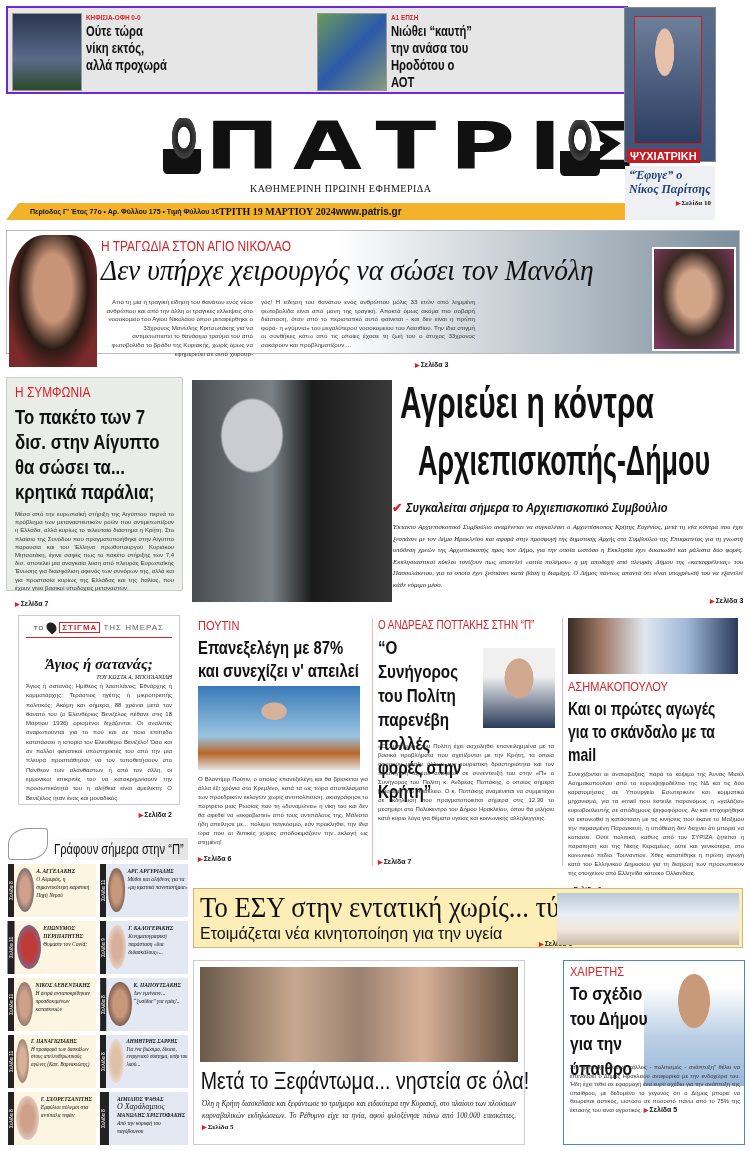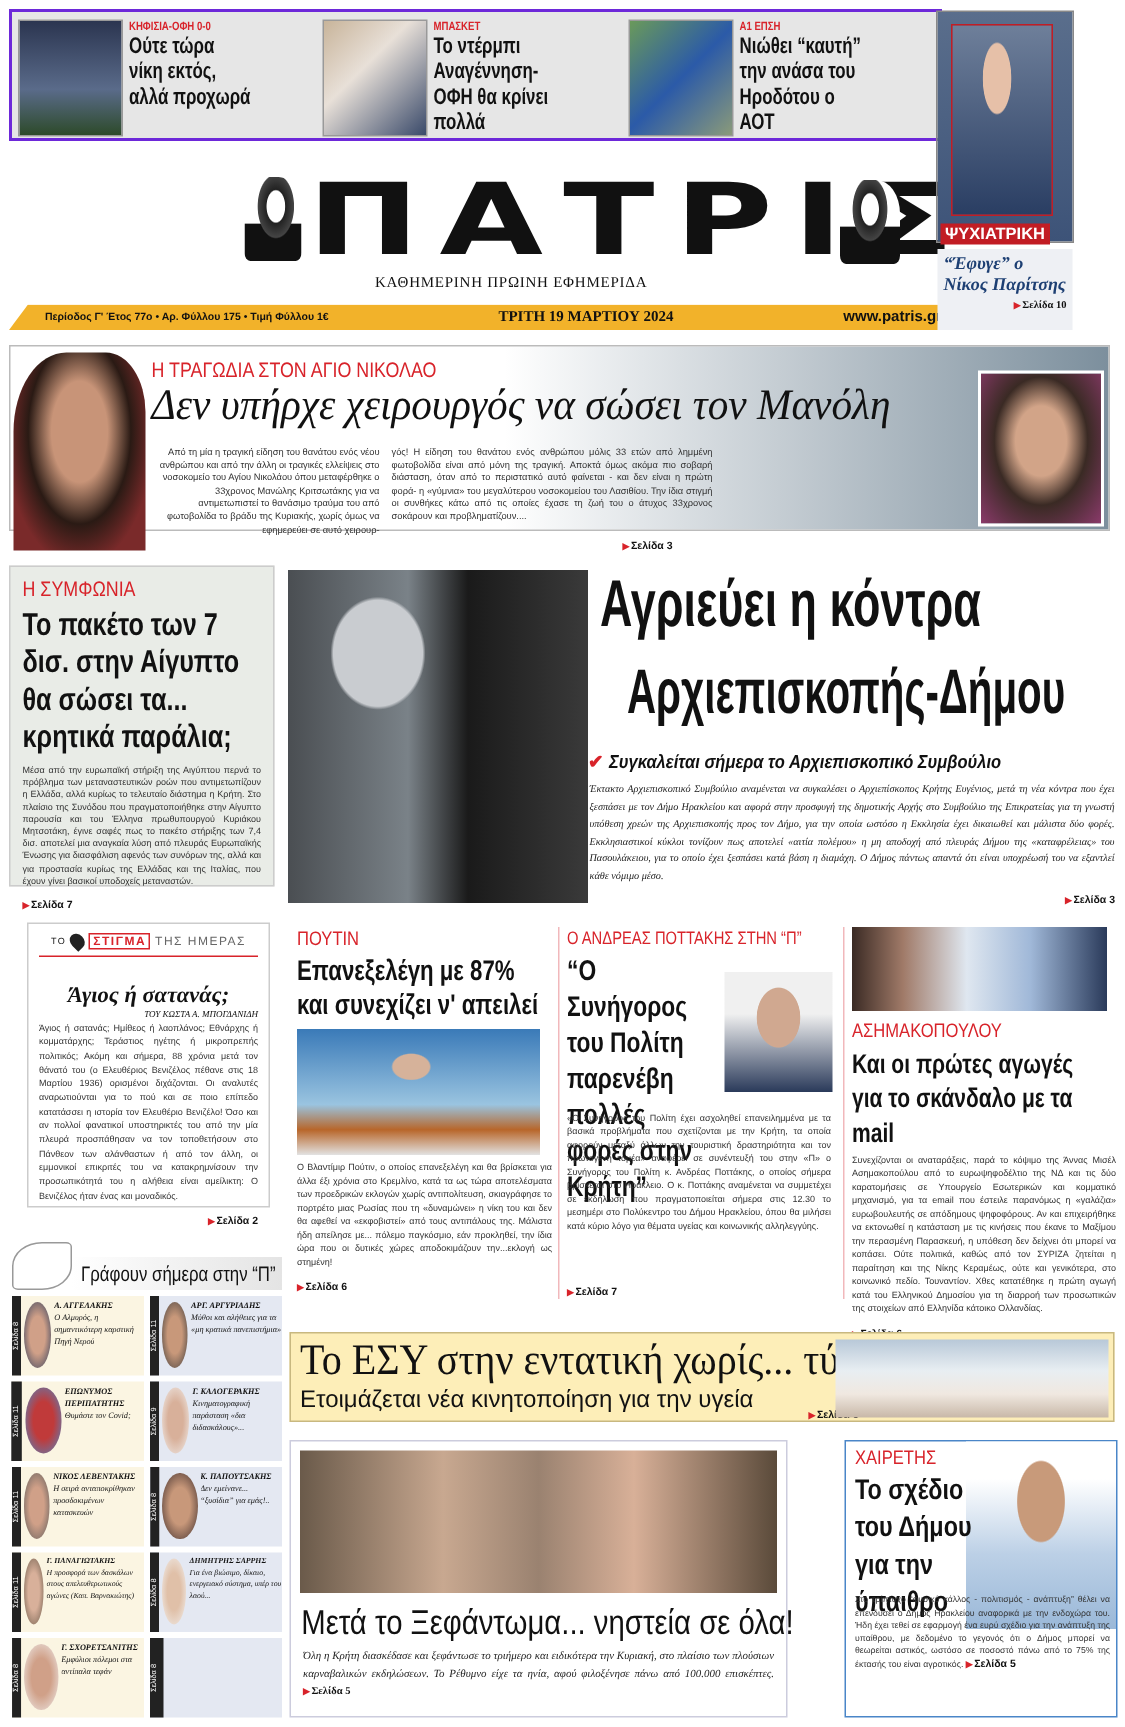--- a/index.html
+++ b/index.html
@@ -10,48 +10,41 @@
 
 .sports{left:6px;top:6px;width:622px;height:88px;border:2px solid #6d28d9;background:#e6e6e6;display:flex;padding:5px 4px}
 .sp{display:flex;flex:1;gap:4px}
 .sp .ph{width:70px;height:78px;border:1px solid #999;flex:none}
 .sp .tx{display:flex;flex-direction:column}
 .sp .kick{font-size:8px;color:#d8232a;font-weight:bold;white-space:nowrap;transform:scaleX(.8);transform-origin:left}
 .sp .hd{font-size:15px;font-weight:bold;line-height:17px;color:#111;transform:scaleX(.75);transform-origin:left top;width:110px}
 
 .logo{left:205px;top:117px;font-family:"DejaVu Sans",sans-serif;font-weight:900;font-size:66px;letter-spacing:10px;color:#111;line-height:60px;transform:scaleX(1.35);transform-origin:left top}
 .tagline{left:250px;top:183px;font-family:"Liberation Serif",serif;font-size:10px;letter-spacing:.5px}
-.bar{left:6px;top:203px;width:634px;height:17px;background:#f2b22a;clip-path:polygon(2% 0,100% 0,99% 100%,0 100%);display:flex;align-items:center;justify-content:space-between;padding:0 12px 0 24px;font-size:7px;font-weight:bold}
+.bar{left:6px;top:203px;width:634px;height:17px;background:#f2b22a;clip-path:polygon(2% 0,100% 0,99% 100%,0 100%);display:flex;align-items:center;justify-content:flex-start;padding:0 12px 0 24px;font-size:7px;font-weight:bold}
 .bar .date{font-family:"Liberation Serif",serif;font-size:10px;font-weight:bold}
 .bar .url{font-size:10px}
 
 .psych{left:624px;top:7px;width:92px;height:155px;background:linear-gradient(#5a6e8c,#3d5378);border:1px solid #888}
 .psych .lbl{position:absolute;left:2px;top:141px;background:#c21d24;color:#fff;font-size:11px;font-weight:bold;padding:1px 3px}
 .psych .cap{position:absolute;left:0;top:158px;width:100%;height:54px;background:#eef0f4;padding:2px 4px;font-family:"Liberation Serif",serif;font-style:italic;font-weight:bold;font-size:12px;line-height:14px;color:#1d3f73}
 
 .sec1{left:6px;top:230px;width:734px;height:124px;border:1px solid #bbb;background:linear-gradient(90deg,#fff 45%,#c5cdd3 70%,#7c8f9d)}
 .sec2{left:6px;top:377px;width:177px;height:214px;background:#e9ece7;border:1px solid #ccc}
 .body-txt{font-size:6.2px;line-height:8.6px;color:#333;text-align:justify}
 </style>
 </head>
 <body>
 
 <div class="abs sports">
   <div class="sp">
     <div class="ph" style="background:linear-gradient(#2b3550,#5a6b8a 60%,#2d4a2a)"></div>
     <div class="tx">
         <span class="kick">ΚΗΦΙΣΙΑ-ΟΦΗ 0-0</span>
         <span class="hd">Ούτε τώρα νίκη εκτός, αλλά προχωρά</span>
-      </div>
-  </div>
-  <div class="sp">
-    <div class="ph" style="background:linear-gradient(135deg,#c8b49a,#e8e0d8 40%,#3a4a6a)"></div>
-    <div class="tx">
-        <span class="kick">ΜΠΑΣΚΕΤ</span>
-        <span class="hd">Το ντέρμπι Αναγέννηση-ΟΦΗ θα κρίνει πολλά</span>
       </div>
   </div>
   <div class="sp">
     <div class="ph" style="background:linear-gradient(135deg,#6a9a5a,#2b5aa8 50%,#8a9a7a)"></div>
     <div class="tx">
         <span class="kick">Α1 ΕΠΣΗ</span>
         <span class="hd">Νιώθει “καυτή” την ανάσα του Ηροδότου ο ΑΟΤ</span>
       </div>
   </div>
 
@@ -183,20 +176,21 @@
         <span style="width:34px;height:44px;margin:4px 2px;border-radius:50%;background:radial-gradient(#e0c0a8 40%,#f2f2f2)"></span>
         <span style="font-size:5.2px;line-height:7.5px;font-style:italic;font-family:'Liberation Serif',serif;padding-top:3px;overflow:hidden"><b>ΔΗΜΗΤΡΗΣ ΣΑΡΡΗΣ</b><br><span>Για ένα βιώσιμο, δίκαιο, ενεργειακό σύστημα, υπέρ του λαού...</span></span>
       </div>
     <div class="wr" style="height:53px;background:#fbf5e2;display:flex">
         <span style="width:9px;background:#222;color:#fff;font-size:5px;writing-mode:vertical-rl;transform:rotate(180deg);text-align:center">Σελίδα 8</span>
         <span style="width:34px;height:44px;margin:4px 2px;border-radius:50%;background:radial-gradient(#d0a088 40%,#f0f0f0)"></span>
         <span style="font-size:5.5px;line-height:8px;font-style:italic;font-family:'Liberation Serif',serif;padding-top:3px;overflow:hidden"><b>Γ. ΣΧΟΡΕΤΣΑΝΙΤΗΣ</b><br><span>Εμφύλιοι πόλεμοι στα αντίπαλα τεφάν</span></span>
       </div>
     <div class="wr" style="height:53px;background:#e4e8f2;display:flex">
         <span style="width:9px;background:#222;color:#fff;font-size:5px;writing-mode:vertical-rl;transform:rotate(180deg);text-align:center">Σελίδα 8</span>
+        <span style="font-size:5.5px;line-height:8px;font-style:italic;font-family:'Liberation Serif',serif;padding:3px 0 0 8px;overflow:hidden"><b>ΑΙΜΙΛΙΟΣ ΨΑΘΑΣ</b><br><span style="font-size:8px">Ο Χαράλαμπος</span><br><b>ΜΑΝΩΛΗΣ ΧΡΙΣΤΟΦΑΚΗΣ</b><br><span>Από την κορυφή του παγόβουνου</span></span>
       </div>
   </div>
 </div>
 
 <div class="abs" style="left:193px;top:888px;width:550px;height:60px;background:#fdeeb8;border:1px solid #c8b880">
   <div class="abs" style="left:6px;top:2px;font-family:'Liberation Serif',serif;font-size:29px;white-space:nowrap;transform:scaleX(.92);transform-origin:left">Το ΕΣΥ στην εντατική χωρίς... τύχη!</div>
   <div class="abs" style="left:6px;top:36px;font-size:16px;white-space:nowrap">Ετοιμάζεται νέα κινητοποίηση για την υγεία</div>
   <div class="abs" style="left:345px;top:43px"><span class="pageref">Σελίδα 6</span></div>
   <div class="abs" style="left:363px;top:4px;width:182px;height:52px;background:linear-gradient(#b8c8d8,#e8eef2 40%,#f0e8e0 70%,#c8b8a8)"></div>
 </div>

